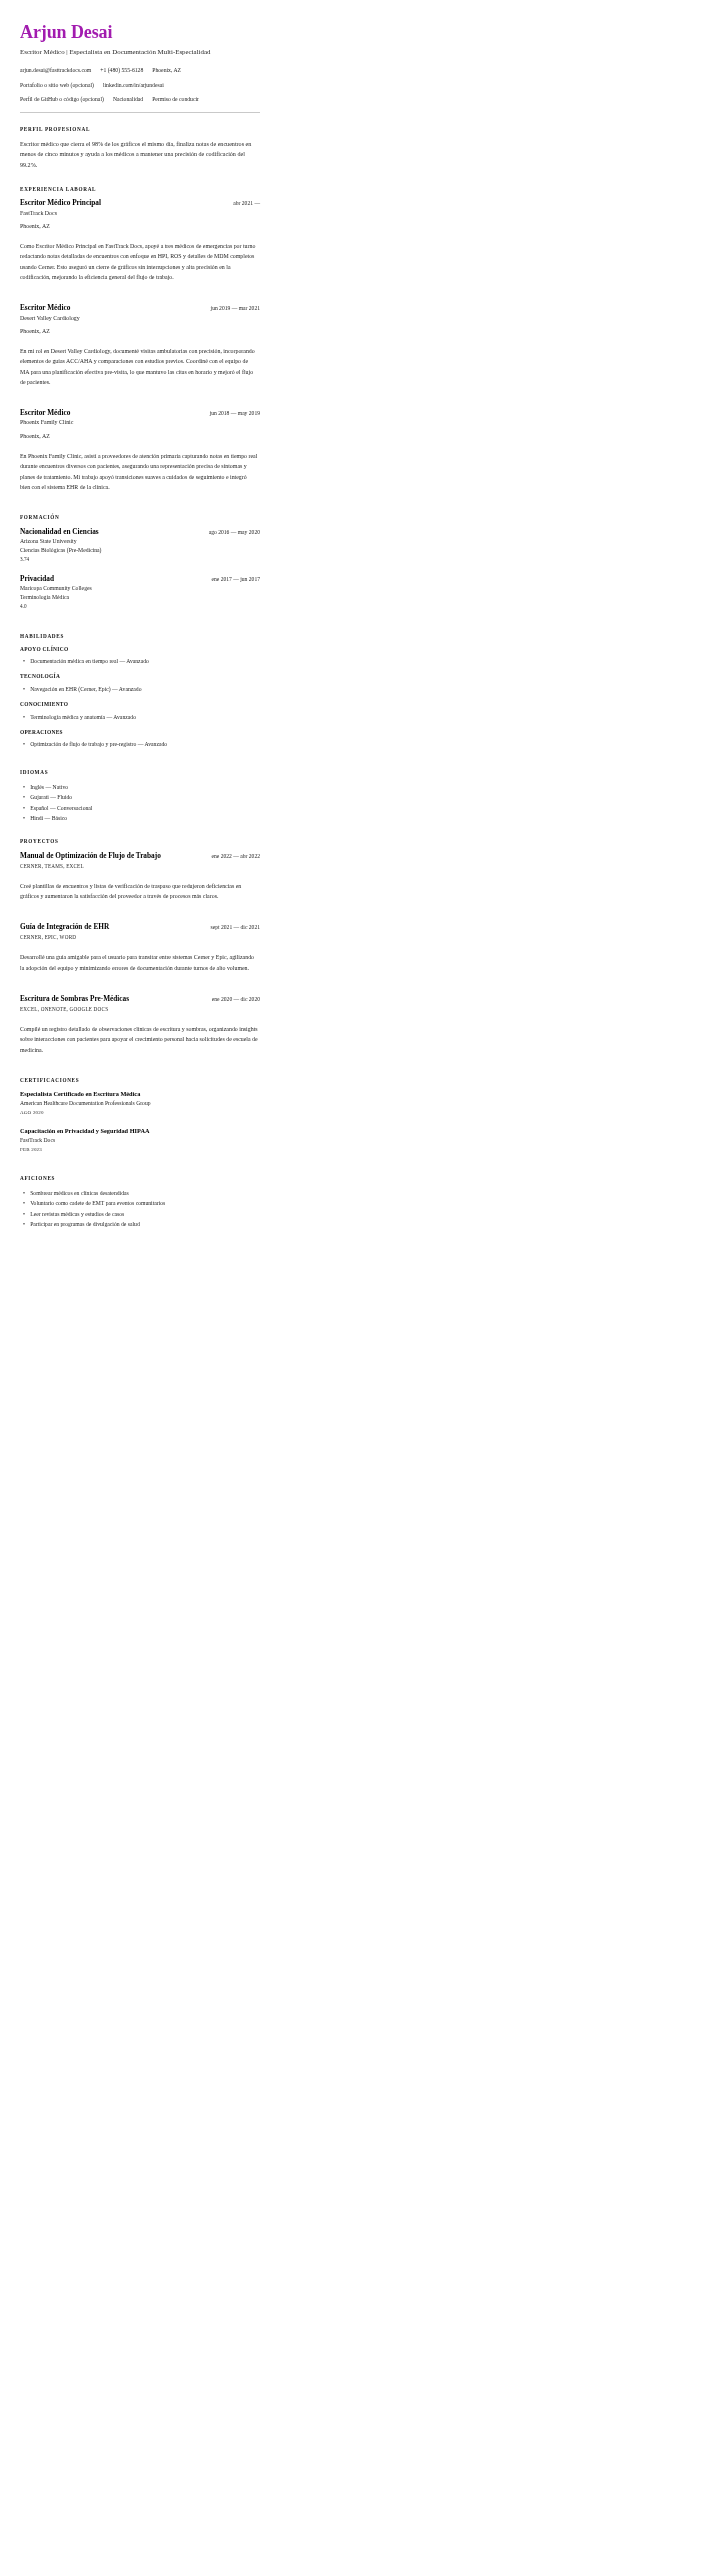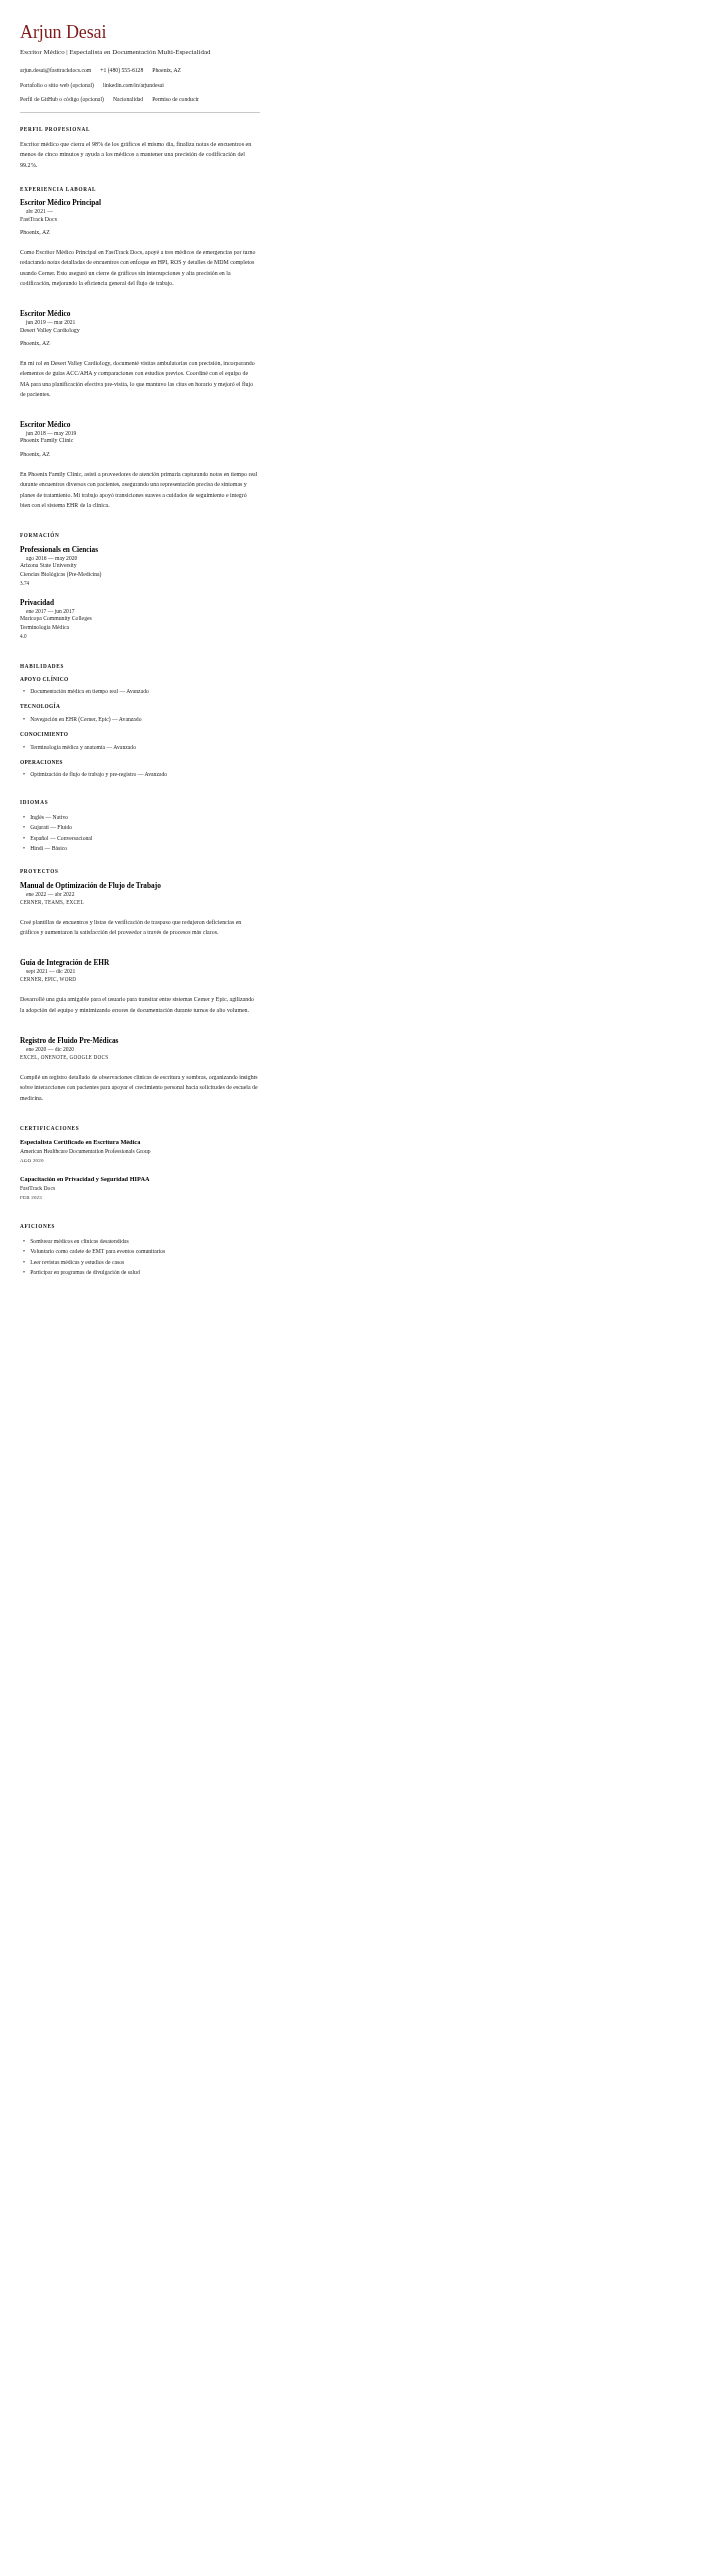--- a/index.html
+++ b/index.html
@@ -24,25 +24,25 @@
   .sheet {
     width: 240px;
     margin: 0;
     padding: 21.6px 0 0 20px;
     box-sizing: content-box;
   }
 
   
   .name {
     font-size: 18px;
-    font-weight: normal;
+    font-weight: bold;
     letter-spacing: -0.1px;
     line-height: 1.12;
     margin: 0 0 5.4px 0;
-    color: #7f1d1d;
+    color: #a21caf;
   }
   .headline {
     font-size: 6.9px;
     font-weight: normal;
     line-height: 1.35;
     margin: 0 0 9.6px 0;
     color: #1f1f1f;
   }
   .contact-row {
     font-size: 5.7px;
@@ -85,21 +85,20 @@
     width: 238px;
   }
 
   
   .entry { margin-bottom: 9.6px; width: 240px; }
   .entry-head {
     display: flex;
     justify-content: space-between;
     align-items: baseline;
     width: 240px;
-    flex-direction: column;
   }
   .entry-title {
     font-size: 7.3px;
     font-weight: bold;
     color: #000000;
     line-height: 1.35;
   }
   .entry-date {
     font-size: 5.6px;
     color: #1f1f1f;
@@ -269,21 +268,21 @@
         </div>
     </div>
 
     <div class="section-gap"></div>
 
     <div class="section">
       <div class="section-title">FORMACIÓN</div>
       <div id="education-list">
           <div class="entry">
             <div class="entry-head">
-              <div class="entry-title">Professionals en Ciencias</div>
+              <div class="entry-title">Nacionalidad en Ciencias</div>
               <div class="entry-date">ago 2016 — may 2020</div>
             </div>
             <div class="entry-sub">Arizona State University</div>
             <div class="entry-sub">Ciencias Biológicas (Pre-Medicina)</div>
             <div class="entry-gpa">3.74</div>
           </div>
           <div class="entry">
             <div class="entry-head">
               <div class="entry-title">Privacidad</div>
               <div class="entry-date">ene 2017 — jun 2017</div>
@@ -357,21 +356,21 @@
             <div class="entry-head">
               <div class="entry-title">Guía de Integración de EHR</div>
               <div class="entry-date">sept 2021 — dic 2021</div>
             </div>
             <div class="entry-tech">CERNER, EPIC, WORD</div>
             <div class="entry-body">Desarrollé una guía amigable para el usuario para transitar entre sistemas Cerner y Epic, agilizando la adopción del equipo y minimizando errores de documentación durante turnos de alto volumen.</div>
           </div>
           <div class="entry-spacer"></div>
           <div class="entry">
             <div class="entry-head">
-              <div class="entry-title">Registro de Fluido Pre-Médicas</div>
+              <div class="entry-title">Escritura de Sombras Pre-Médicas</div>
               <div class="entry-date">ene 2020 — dic 2020</div>
             </div>
             <div class="entry-tech">EXCEL, ONENOTE, GOOGLE DOCS</div>
             <div class="entry-body">Compilé un registro detallado de observaciones clínicas de escritura y sombras, organizando insights sobre interacciones con pacientes para apoyar el crecimiento personal hacia solicitudes de escuela de medicina.</div>
           </div>
         </div>
     </div>
 
     <div class="section-gap"></div>
 

